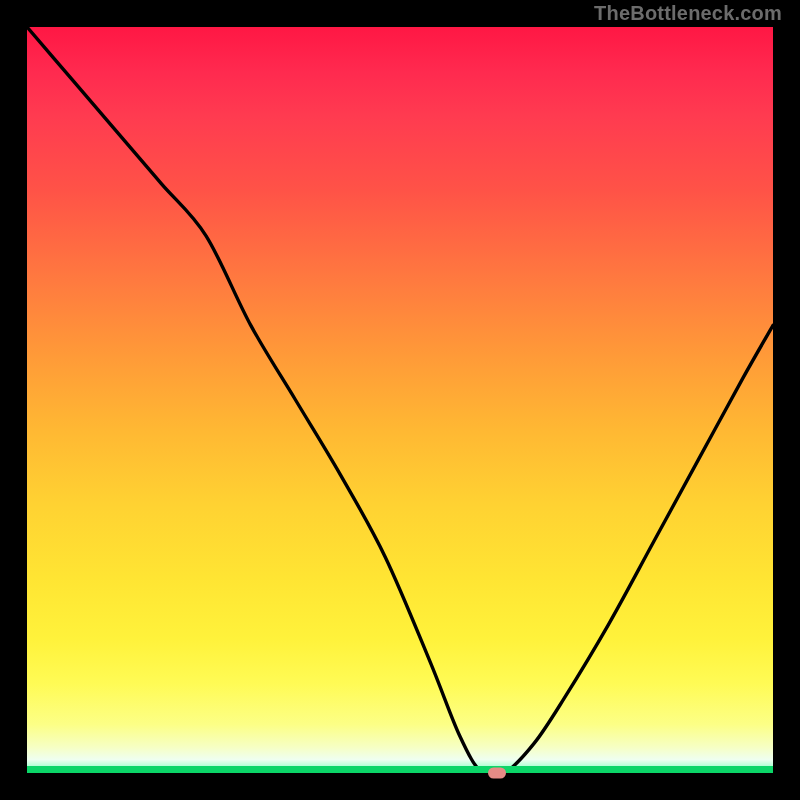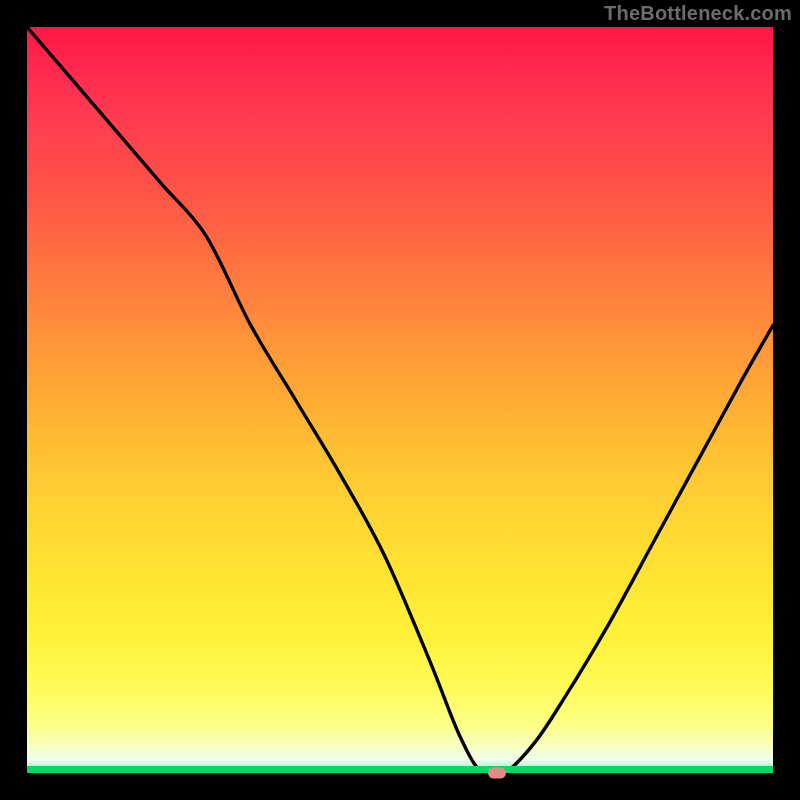--- a/index.html
+++ b/index.html
@@ -64,21 +64,21 @@
     position: absolute;
     width: 18px;
     height: 11px;
     border-radius: 6px;
     background: #e58b86;
     transform: translate(-50%, -50%);
   }
   .watermark {
     position: absolute;
     top: 2px;
-    right: 8px;
+    right: 18px;
     font-family: Arial, Helvetica, sans-serif;
     font-size: 20px;
     font-weight: 600;
     color: #6c6c6c;
     letter-spacing: 0.2px;
     user-select: none;
   }
 </style>
 </head>
 <body>

